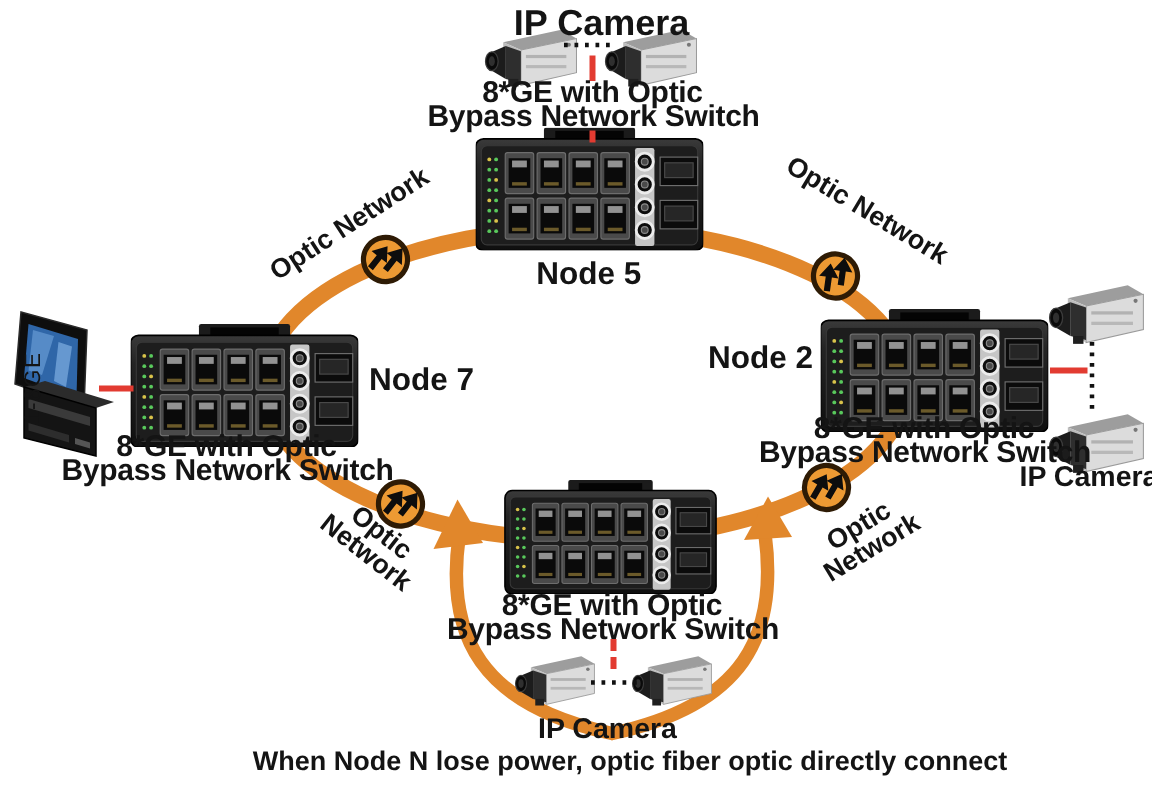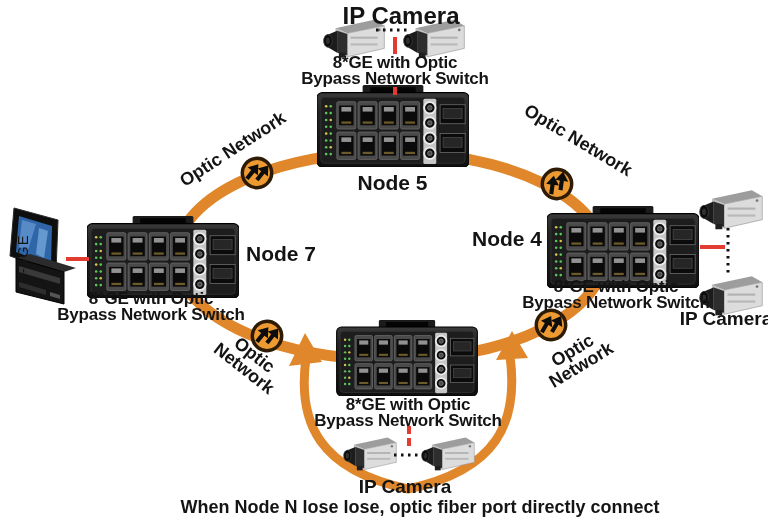--- a/index.html
+++ b/index.html
@@ -6,21 +6,21 @@
   #stage{
     position:relative;width:768px;height:525px;background:#ffffff;overflow:hidden;
     font-family:"Liberation Sans","DejaVu Sans",sans-serif;color:var(--text,#141414);
   }
   #stage svg{display:block;}
   .layer{position:absolute;left:0;top:0;}
   .dev{position:absolute;}
   .icon{position:absolute;width:38px;height:38px;transform-origin:50% 50%;}
   .lbl{position:absolute;font-weight:bold;color:var(--text,#141414);white-space:nowrap;}
   .ctr{text-align:center;}
-  .cap{font-size:17px;line-height:15.5px;letter-spacing:-0.2px;}
+  .cap{font-size:20px;line-height:15.5px;letter-spacing:-0.2px;}
   .node-name{font-size:21px;}
   .ipcam-big{font-size:24px;}
   .ipcam{font-size:19px;}
   .optic{font-size:18px;transform-origin:50% 50%;line-height:17px;}
   .footer{font-size:18px;}
   .vlabel{font-size:15px;font-weight:normal;transform:rotate(-90deg);transform-origin:50% 50%;letter-spacing:1px;}
 </style>
 </head>
 <body>
 
@@ -224,21 +224,21 @@
     <span style="display:block">Bypass Network Switch</span>
   </div>
   <div class="lbl node-name ctr" style="left:330px;top:171px;width:125px">Node 5</div>
 
   <div class="lbl node-name ctr" style="left:236px;top:242px;width:90px">Node 7</div>
   <div class="lbl cap ctr" style="left:41px;top:291px;width:220px">
     <span style="display:block">8*GE with Optic</span>
     <span style="display:block">Bypass Network Switch</span>
   </div>
 
-  <div class="lbl node-name ctr" style="left:462px;top:227px;width:90px">Node 4</div>
+  <div class="lbl node-name ctr" style="left:462px;top:227px;width:90px">Node 2</div>
   <div class="lbl cap ctr" style="left:506px;top:279px;width:220px">
     <span style="display:block">8*GE with Optic</span>
     <span style="display:block">Bypass Network Switch</span>
   </div>
 
   <div class="lbl cap ctr" style="left:298px;top:397px;width:220px">
     <span style="display:block">8*GE with Optic</span>
     <span style="display:block">Bypass Network Switch</span>
   </div>
 
@@ -252,15 +252,15 @@
     <span style="display:block">Optic</span>
     <span style="display:block">Network</span>
   </div>
   <div class="lbl optic ctr" style="left:532px;top:341px;width:90px;transform:rotate(-31deg)">
     <span style="display:block">Optic</span>
     <span style="display:block">Network</span>
   </div>
 
   <div class="lbl vlabel ctr" style="left:-13px;top:250px;width:70px">1-8GE</div>
 
-  <div class="lbl footer ctr" style="left:120px;top:497px;width:600px">When Node N lose lose, optic fiber port directly connect</div>
+  <div class="lbl footer ctr" style="left:120px;top:497px;width:600px">When Node N lose power, optic fiber optic directly connect</div>
 
 </div>
 
 </body></html>

